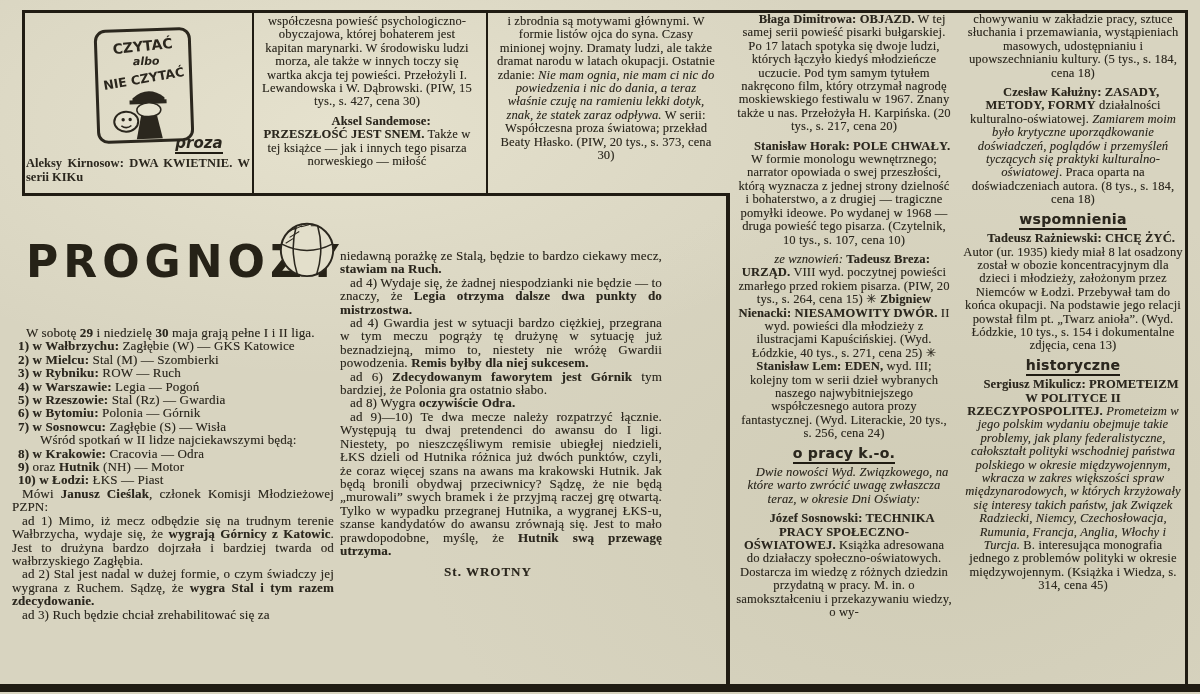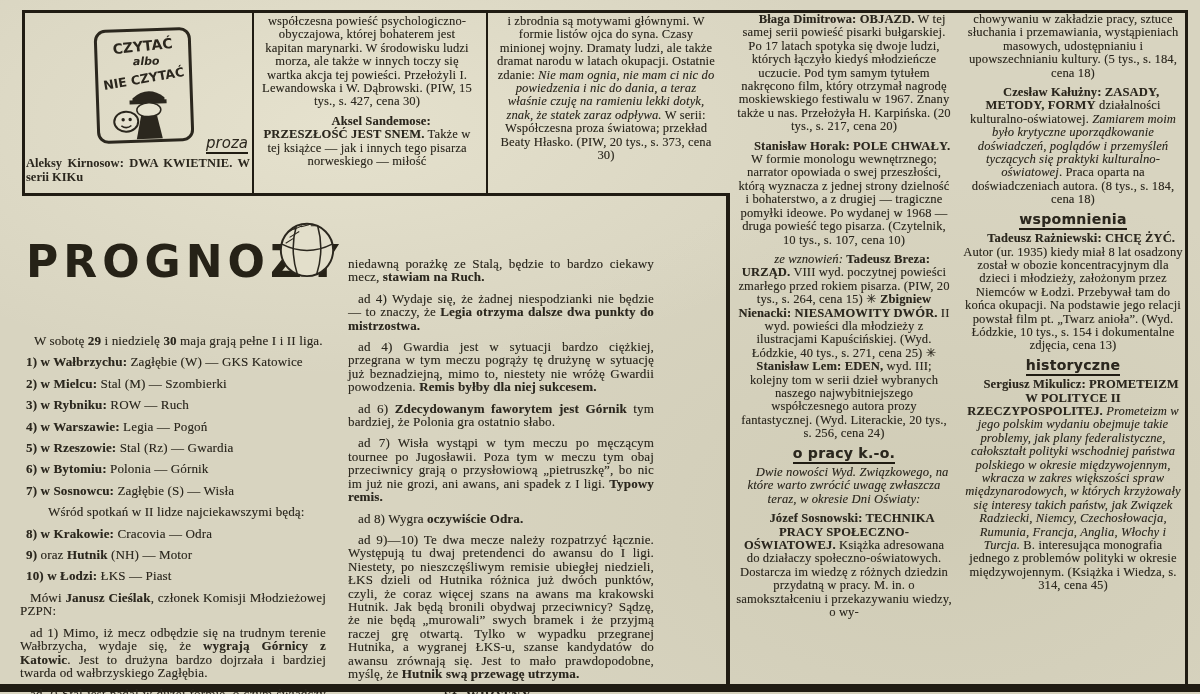--- a/index.html
+++ b/index.html
@@ -14,28 +14,28 @@
   }
   .rule{position:absolute;background:#201c13;}
   .col{position:absolute;text-align:justify;font-size:12.5px;line-height:13.4px;letter-spacing:.15px;}
   .col p{margin:0 0 6px 0;text-indent:1.3em;text-shadow:.2px .2px 0 rgba(43,39,30,.35);text-align:center;}
   .col p.cont{text-indent:0;}
   .sec-head{font-family:"DejaVu Sans","Liberation Sans",sans-serif;font-weight:bold;
     font-size:14px;text-align:right;margin:6px 0 8px 0;text-indent:0 !important;}
   .sec-head span{border-bottom:2.5px solid #201c13;padding-bottom:1px;letter-spacing:.3px;}
   .caption{position:absolute;left:26px;top:156px;width:224px;text-align:justify;
     font-weight:bold;font-size:12.5px;line-height:14px;}
-  .proza{position:absolute;left:150px;top:134px;width:98px;text-align:right;
-    font-family:"DejaVu Sans","Liberation Sans",sans-serif;font-weight:normal;font-style:italic;font-size:15px;}
+  .proza{position:absolute;left:150px;top:134px;width:98px;text-align:center;
+    font-family:"DejaVu Sans","Liberation Sans",sans-serif;font-weight:bold;font-style:italic;font-size:15px;}
   .proza span{border-bottom:2.5px solid #201c13;padding-bottom:0;}
   .sports-heading{position:absolute;left:26px;top:240px;width:300px;
     font-family:"DejaVu Sans","Liberation Sans",sans-serif;font-weight:bold;
     font-size:44px;letter-spacing:5px;line-height:43px;color:#262217;}
   .sports-col{position:absolute;text-align:justify;font-size:13px;line-height:13.4px;letter-spacing:.15px;}
-  .sports-col p{margin:8px;text-shadow:.2px .2px 0 rgba(43,39,30,.35);}
+  .sports-col p{margin:0;text-shadow:.2px .2px 0 rgba(43,39,30,.35);}
   .sports-col p.intro{text-indent:14px;}
   .sports-col p.match{padding-left:28px;text-indent:-22px;}
   .sports-col p.note{padding-left:28px;}
   .sports-col p.ad{text-indent:10px;}
   .sig{text-align:center;padding-right:26px;font-weight:bold;letter-spacing:1px;margin-top:8px !important;}
   .stamp{position:absolute;left:92px;top:26px;}
   .ball{position:absolute;left:276px;top:218px;}
   svg text{fill:#2b271e;font-family:"DejaVu Sans","Liberation Sans",sans-serif;}
 </style>
 </head>
@@ -133,19 +133,18 @@
     <p class="ad"><span>ad 1) Mimo, iż mecz odbędzie się na trudnym terenie Wałbrzycha, wydaje się, że </span><span style="font-weight: bold;">wygrają Górnicy z Katowic</span><span>. Jest to drużyna bardzo dojrzała i bardziej twarda od wałbrzyskiego Zagłębia.</span></p>
     <p class="ad"><span>ad 2) Stal jest nadal w dużej formie, o czym świadczy jej wygrana z Ruchem. Sądzę, że </span><span style="font-weight: bold;">wygra Stal i tym razem zdecydowanie.</span></p>
     <p class="ad"><span>ad 3) Ruch będzie chciał zrehabilitować się za</span></p>
   </div>
 
   <div class="sports-col" style="left:340px;top:249px;width:322px">
     <p><span>niedawną porażkę ze Stalą, będzie to bardzo ciekawy mecz, </span><span style="font-weight: bold;">stawiam na Ruch.</span></p>
     <p class="ad"><span>ad 4) Wydaje się, że żadnej niespodzianki nie będzie — to znaczy, że </span><span style="font-weight: bold;">Legia otrzyma dalsze dwa punkty do mistrzostwa.</span></p>
     <p class="ad"><span>ad 4) Gwardia jest w sytuacji bardzo ciężkiej, przegrana w tym meczu pogrąży tę drużynę w sytuację już beznadziejną, mimo to, niestety nie wróżę Gwardii powodzenia. </span><span style="font-weight: bold;">Remis byłby dla niej sukcesem.</span></p>
     <p class="ad"><span>ad 6) </span><span style="font-weight: bold;">Zdecydowanym faworytem jest Górnik</span><span> tym bardziej, że Polonia gra ostatnio słabo.</span></p>
-    <p class="ad"><span>ad 7) Wisła wystąpi w tym meczu po męczącym tournee po Jugosławii. Poza tym w meczu tym obaj przeciwnicy grają o przysłowiową „pietruszkę”, bo nic im już nie grozi, ani awans, ani spadek z I ligi. </span><span style="font-weight: bold;">Typowy remis.</span></p>
     <p class="ad"><span>ad 8) Wygra </span><span style="font-weight: bold;">oczywiście Odra.</span></p>
     <p class="ad"><span>ad 9)—10) Te dwa mecze należy rozpatrzyć łącznie. Występują tu dwaj pretendenci do awansu do I ligi. Niestety, po nieszczęśliwym remisie ubiegłej niedzieli, ŁKS dzieli od Hutnika różnica już dwóch punktów, czyli, że coraz więcej szans na awans ma krakowski Hutnik. Jak będą bronili obydwaj przeciwnicy? Sądzę, że nie będą „murowali” swych bramek i że przyjmą raczej grę otwartą. Tylko w wypadku przegranej Hutnika, a wygranej ŁKS-u, szanse kandydatów do awansu zrównają się. Jest to mało prawdopodobne, myślę, że </span><span style="font-weight: bold;">Hutnik swą przewagę utrzyma.</span></p>
     <p class="sig">St. WROTNY</p>
   </div>
 
 </div>
 
 </body></html>

